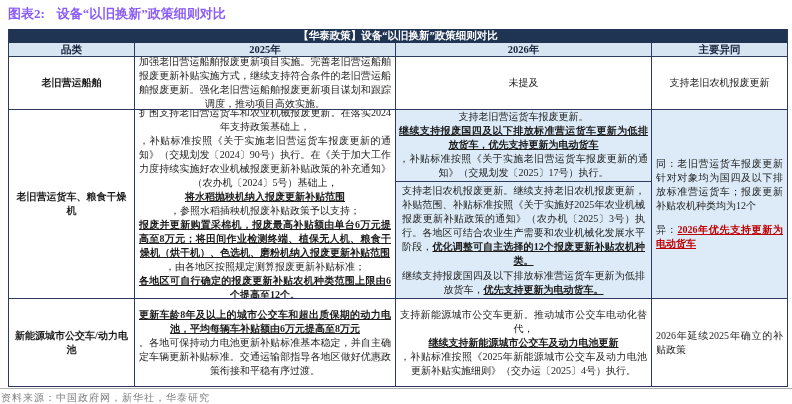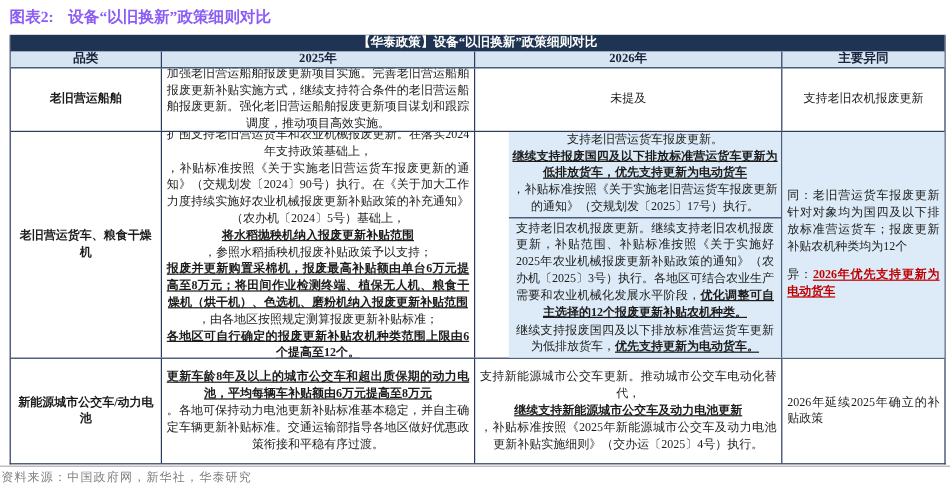--- a/index.html
+++ b/index.html
@@ -45,21 +45,21 @@
   .justl{text-align:justify;text-align-last:left;}
   .center{text-align:center;align-items:center;}
   .r1{height:53px;}
   .r2{height:189px;}
   .r3{height:87px;}
   .seg-bu{font-weight:bold;text-decoration:underline;}
   .seg-bur{font-weight:bold;text-decoration:underline;color:var(--red);font-family:Liberation Serif, serif;}
   .hl{background:var(--hlbg);}
   .subcell-top{border-bottom:1px solid var(--bd);flex:0 0 58px;display:flex;flex-direction:column;justify-content:center;padding:1px 3px;}
   .subcell-bottom{flex:1;display:flex;flex-direction:column;justify-content:center;gap:1px;padding:2px 6px;}
-  .cell.stack{padding:0;margin-left:28px;}
+  .cell.stack{padding:0;}
   .diffgap{display:flex;flex-direction:column;gap:10px;}
   .footer-rule{position:absolute;left:0;right:0;top:388px;border-top:1px solid #aeaeae;}
   .footer{position:absolute;left:1px;top:391px;font-size:10px;color:var(--gray);letter-spacing:1px;}
 </style>
 </head>
 <body>
 
 <div class="fig-title">
   <span>图表2:</span>
   <span>设备“以旧换新”政策细则对比</span>

